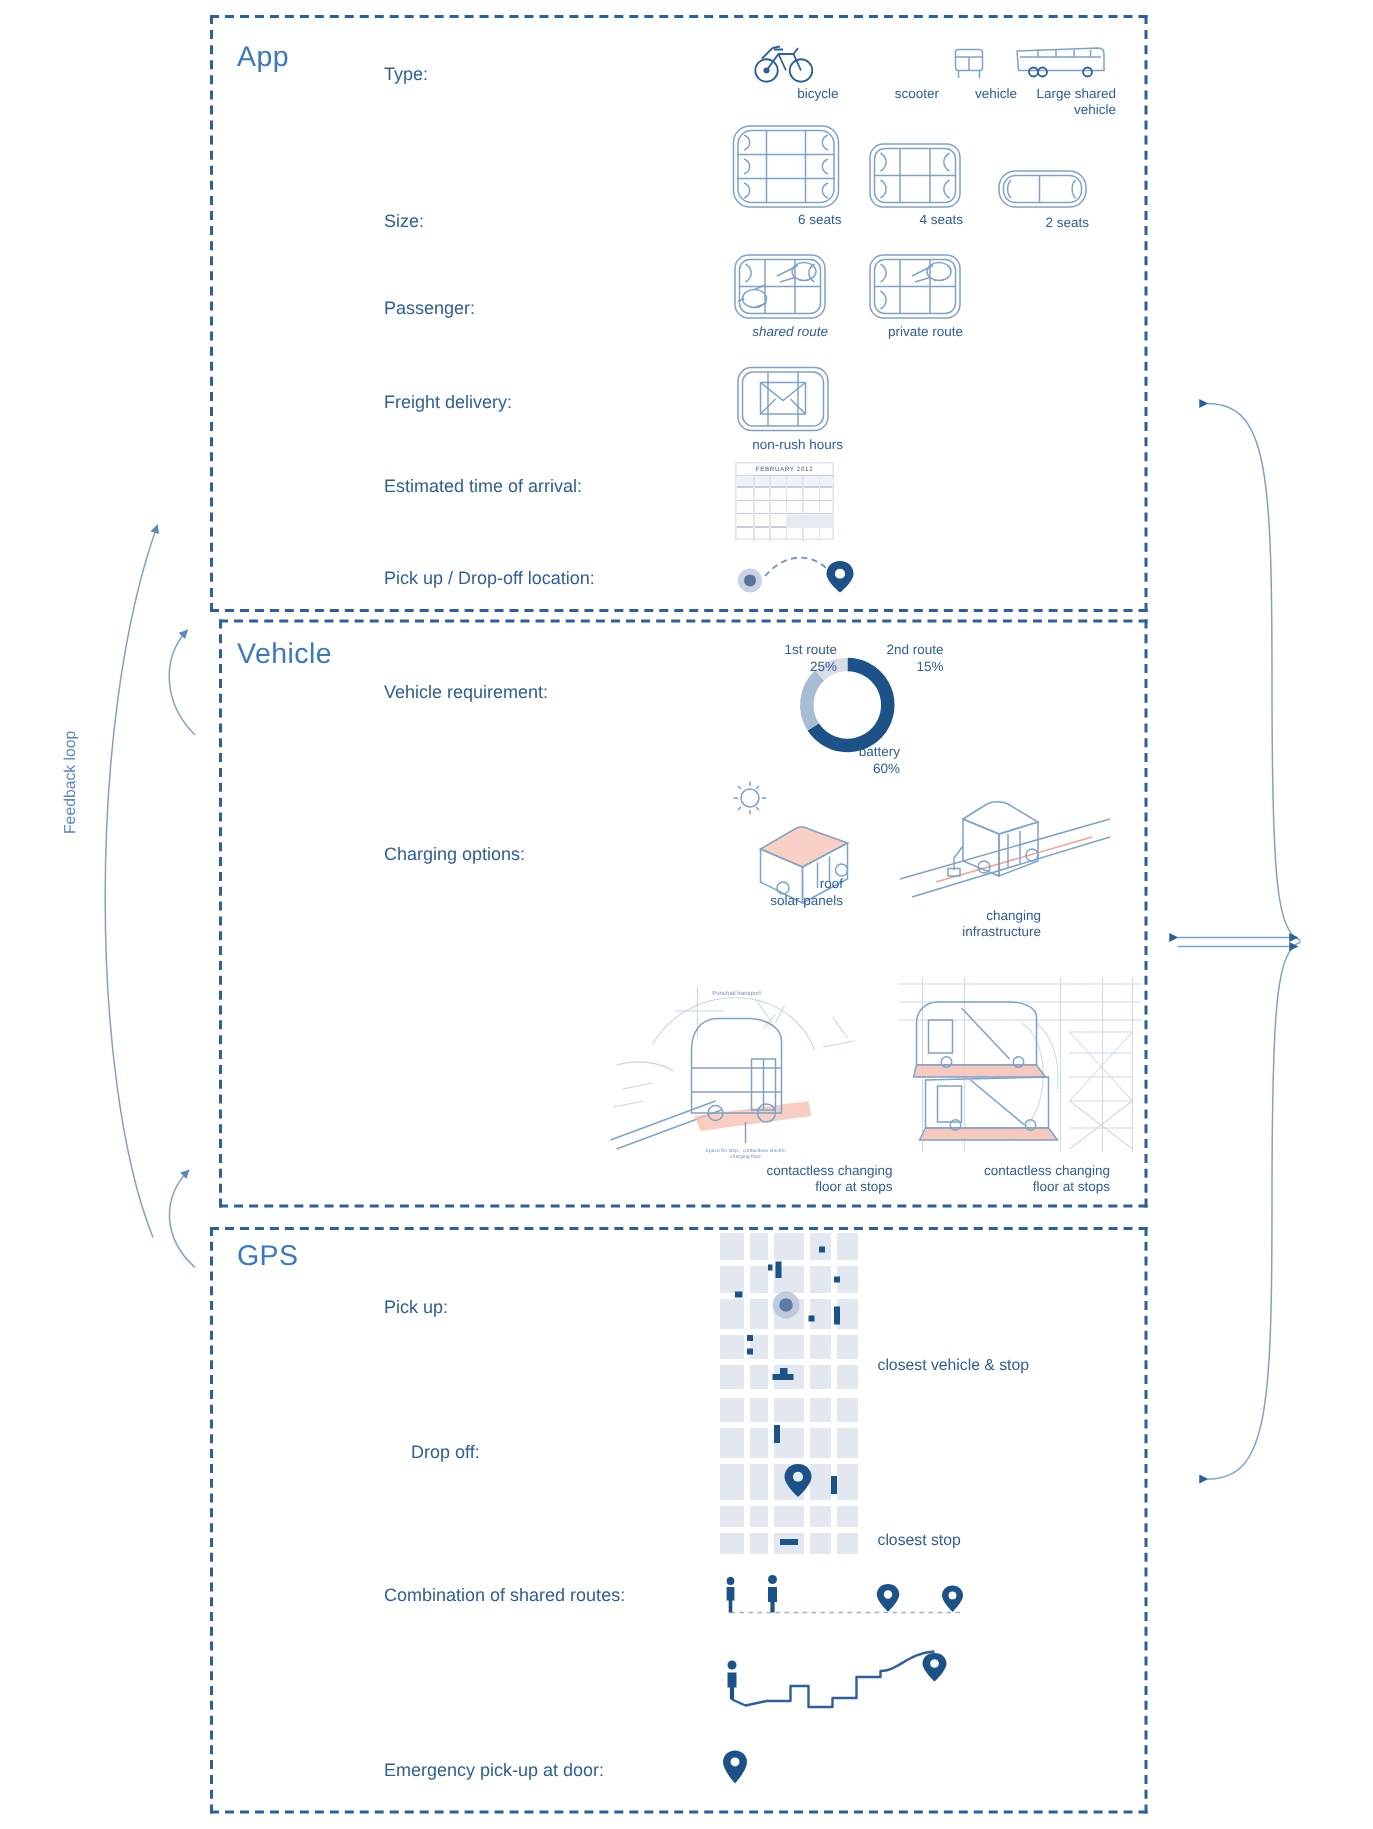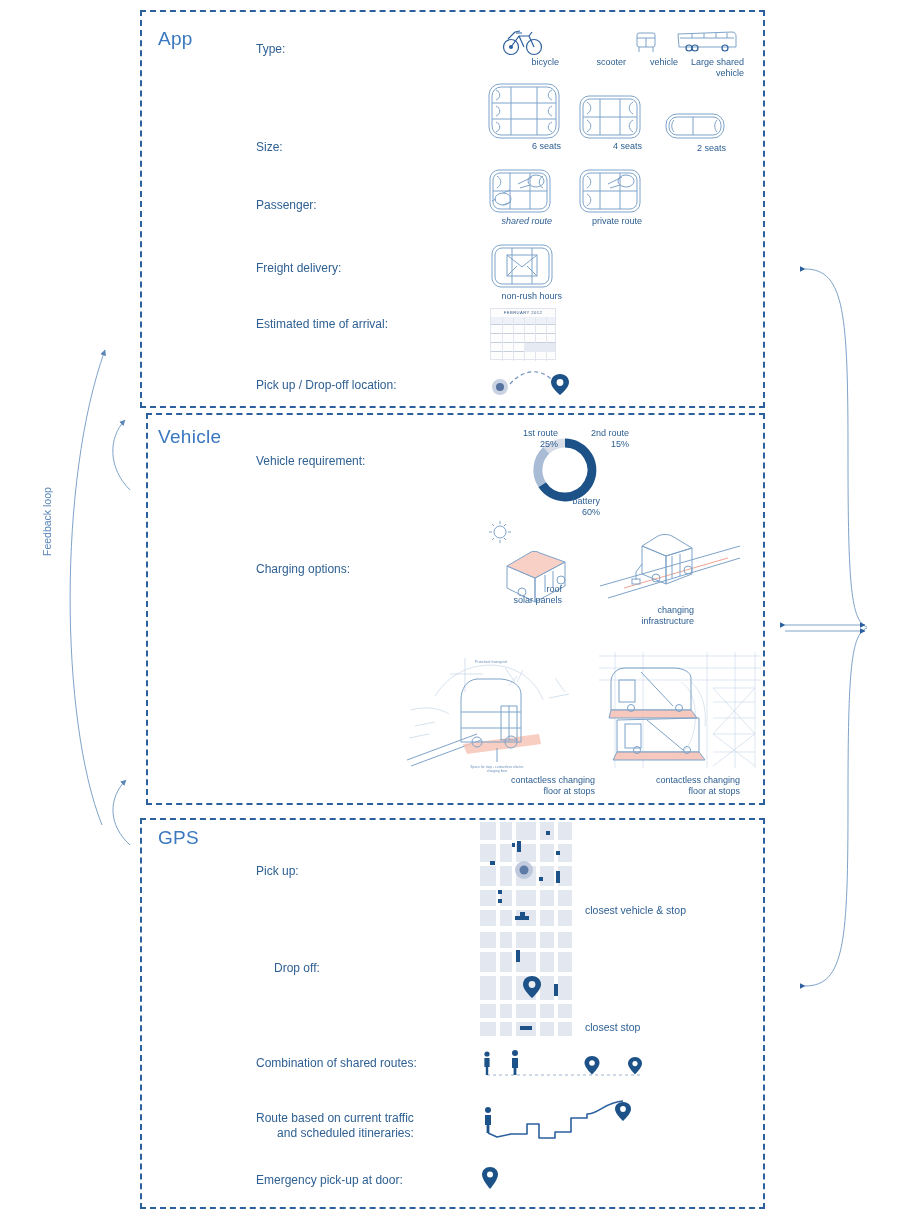--- a/index.html
+++ b/index.html
@@ -468,22 +468,20 @@
     <circle cx="40" cy="5" r="3" class="fill-dark"></circle>
     <path d="M37,10 L43,10 L43,20 L41.4,20 L41.4,27 L38.6,27 L38.6,20 L37,20 z" class="fill-dark"></path>
 
     <path d="M117,8 C121.5,8 124.5,11.2 124.5,15 C124.5,19.5 117,26.5 117,26.5 C117,26.5 109.5,19.5 109.5,15 C109.5,11.2 112.5,8 117,8 z" class="fill-dark"></path>
     <circle cx="117" cy="15" r="2.8" fill="#ffffff"></circle>
 
     <path d="M160,9 C164.2,9 167,12 167,15.6 C167,19.8 160,26.5 160,26.5 C160,26.5 153,19.8 153,15.6 C153,12 155.8,9 160,9 z" class="fill-dark"></path>
     <circle cx="160" cy="15.6" r="2.6" fill="#ffffff"></circle>
   </svg>
 
-  <div class="row-label" style="left:256px;top:1111px;">Route based on current traffic
-and scheduled itineraries:</div>
 
   <svg style="position:absolute;left:475px;top:1088px;width:180px;height:56px;" viewBox="0 0 180 56">
     <circle cx="13" cy="22" r="3" class="fill-dark"></circle>
     <path d="M10,27 L16,27 L16,37 L14.4,37 L14.4,45 L11.6,45 L11.6,37 L10,37 z" class="fill-dark"></path>
     <path d="M13,45 L22,49 L36,46 L52,46 L52,36 L64,36 L64,50 L80,50 L80,44 L96,44 L96,30 L112,30 L112,26 C124,26 130,14 148,13" fill="none" stroke="#2b5f9e" stroke-width="1.6" stroke-linejoin="round"></path>
     <path d="M148,14 C152.8,14 156,17.2 156,21 C156,25.8 148,33 148,33 C148,33 140,25.8 140,21 C140,17.2 143.2,14 148,14 z" class="fill-dark"></path>
     <circle cx="148" cy="21" r="2.9" fill="#ffffff"></circle>
   </svg>
 
   <div class="row-label" style="left:256px;top:1173px;">Emergency pick-up at door:</div>

